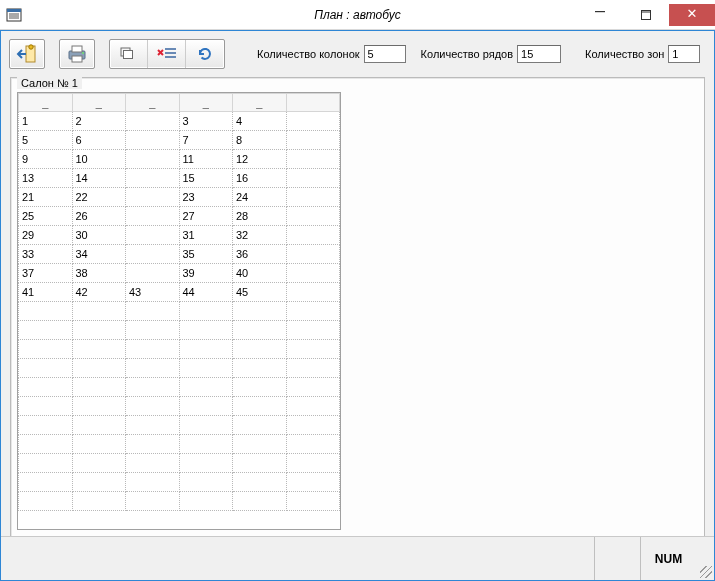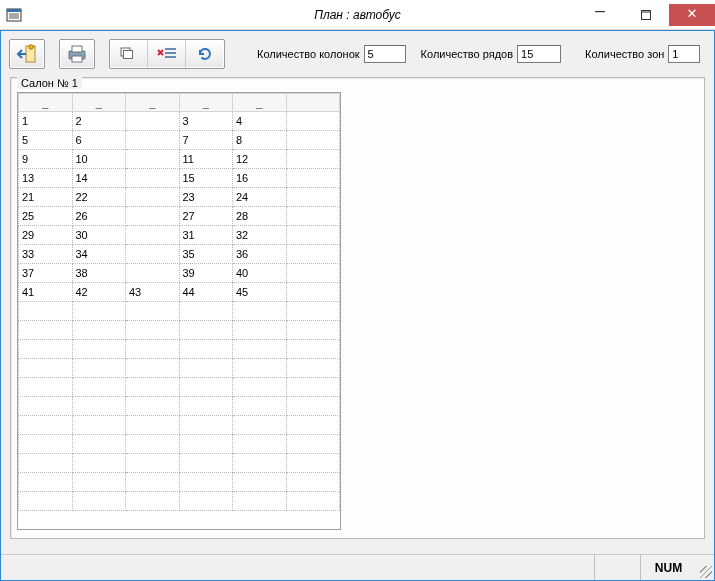--- a/index.html
+++ b/index.html
@@ -124,21 +124,21 @@
   table.grid th {
     background: #F6F6F6;
     border: 1px solid #D5D5D5;
     font-weight: normal;
     text-align: center;
     color:#555;
     height: 18px;
   }
   .statusbar {
     position: absolute; bottom: 0; left:0; right:0;
-    height: 26px;
+    height: 44px;
     border-top: 1px solid #C9C9C9;
     background: #F0F0F0;
     display:flex; justify-content:flex-end; align-items: stretch; margin-top: 28px;
   }
   .statusbar .pane {
     border-left: 1px solid #BFBFBF;
     width: 56px;
     display:flex; align-items:center; justify-content:center;
     font-weight: bold;
     font-size: 12px;

